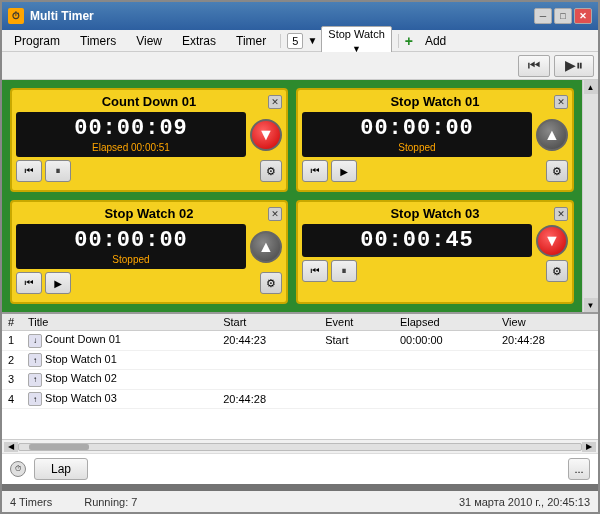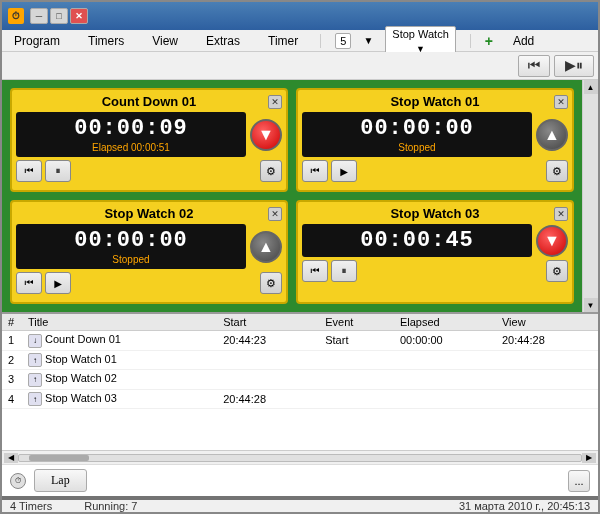--- a/index.html
+++ b/index.html
@@ -61,21 +61,21 @@
 
     
     .menu-bar {
       background: #f0f0f0;
       height: 22px;
       display: flex;
       align-items: center;
       padding: 0 4px;
       border-bottom: 1px solid #ccc;
       flex-shrink: 0;
-      gap: 12px;
+      gap: 4px;
     }
     .menu-item {
       padding: 2px 8px;
       font-size: 12px;
       cursor: pointer;
       border-radius: 2px;
     }
     .menu-separator { width: 1px; height: 14px; background: #ccc; margin: 0 2px; }
     .menu-number {
       border: 1px solid #aaa;
@@ -288,21 +288,21 @@
       border-top: 1px solid #ddd;
       gap: 8px;
     }
     .lap-btn {
       border: 1px solid #aaa;
       background: linear-gradient(to bottom, #f8f8f8, #e0e0e0);
       border-radius: 3px;
       padding: 3px 16px;
       font-size: 12px;
       cursor: pointer;
-      display: flex; align-items: center; gap: 4px; font-family: Liberation Serif, serif;
+      display: flex; align-items: center; gap: 4px;
     }
     .three-dots {
       width: 22px; height: 22px;
       border: 1px solid #aaa;
       background: linear-gradient(to bottom, #f8f8f8, #e0e0e0);
       border-radius: 3px;
       display: flex; align-items: center; justify-content: center;
       font-size: 11px;
       cursor: pointer;
       margin-left: auto;
@@ -326,40 +326,41 @@
       position: absolute;
       left: 10px;
       width: 60px;
       height: 6px;
       background: #aaa;
       border-radius: 2px;
       top: 0;
     }
     .status-bar {
       background: #f0f0f0;
-      border-top: 4px solid #737373;
-      height: 16px;
+      border-top: 7px solid #737373;
+      height: 28px;
       display: flex;
       align-items: center;
       padding: 0 8px;
       font-size: 11px;
       color: #333;
       flex-shrink: 0;
     }
     .status-sep { flex: 1; }
   </style>
 </head>
 <body>
 
 <div class="window">
 
   <div class="title-bar">
     <div class="title-bar-icon">
       <span>⏱</span>
     </div>
+    <span class="title-bar-title">Multi Timer</span>
     <div class="title-bar-controls">
       <div class="title-btn minimize">─</div>
       <div class="title-btn maximize">□</div>
       <div class="title-btn close">✕</div>
     </div>
   </div>
 
   <div class="menu-bar">
     <span class="menu-item">Program</span>
     <span class="menu-item">Timers</span>

